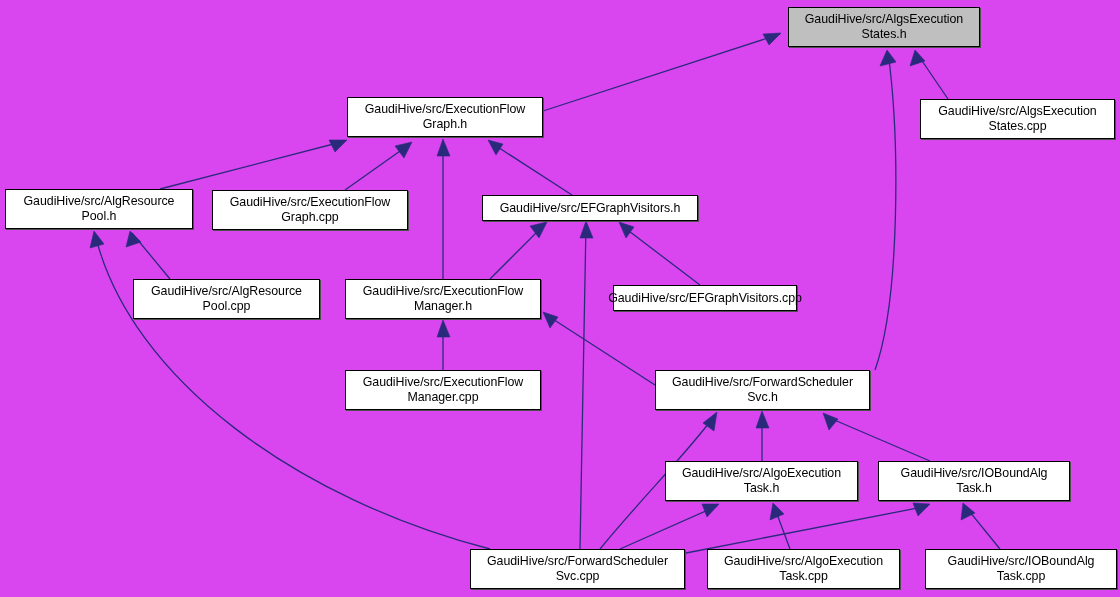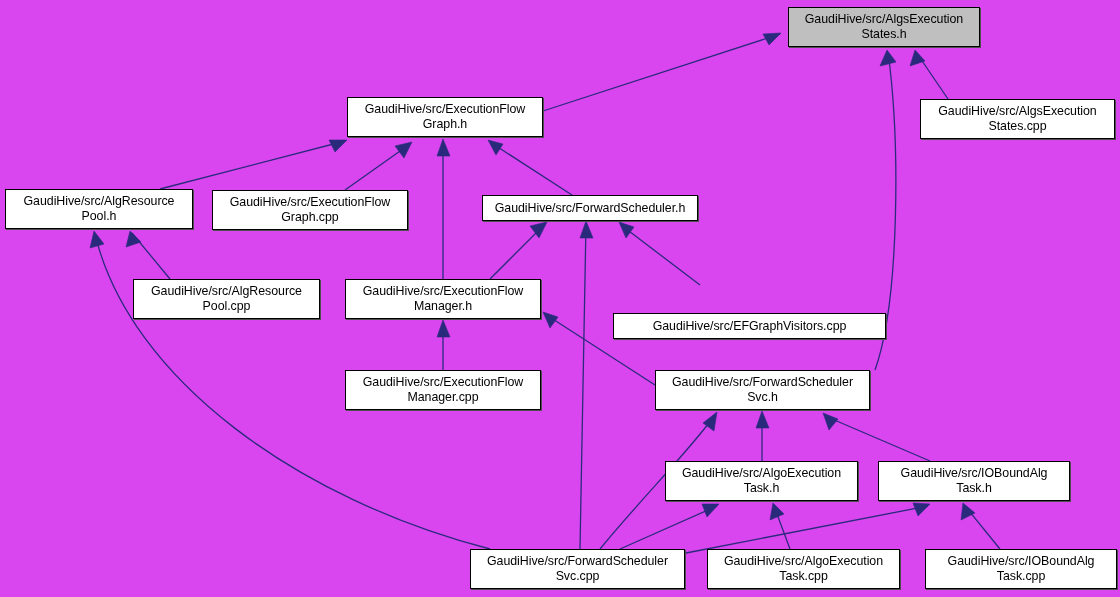--- a/index.html
+++ b/index.html
@@ -147,26 +147,26 @@
       <div class="gnode highlight" style="left: 788px; top: 7px; width: 192px; height: 40px;">GaudiHive/src/AlgsExecution
 States.h</div>
       <div class="gnode" style="left: 920px; top: 99px; width: 195px; height: 40px;">GaudiHive/src/AlgsExecution
 States.cpp</div>
       <div class="gnode" style="left: 347px; top: 97px; width: 196px; height: 40px;">GaudiHive/src/ExecutionFlow
 Graph.h</div>
       <div class="gnode" style="left: 5px; top: 189px; width: 188px; height: 40px;">GaudiHive/src/AlgResource
 Pool.h</div>
       <div class="gnode" style="left: 212px; top: 190px; width: 196px; height: 40px;">GaudiHive/src/ExecutionFlow
 Graph.cpp</div>
-      <div class="gnode" style="left: 482px; top: 195px; width: 216px; height: 26px;">GaudiHive/src/ForwardScheduler.h</div>
+      <div class="gnode" style="left: 482px; top: 195px; width: 216px; height: 26px;">GaudiHive/src/EFGraphVisitors.h</div>
       <div class="gnode" style="left: 133px; top: 279px; width: 187px; height: 40px;">GaudiHive/src/AlgResource
 Pool.cpp</div>
       <div class="gnode" style="left: 345px; top: 279px; width: 196px; height: 40px;">GaudiHive/src/ExecutionFlow
 Manager.h</div>
-      <div class="gnode" style="left: 613px; top: 285px; width: 273px; height: 26px; margin-top: 28px;">GaudiHive/src/EFGraphVisitors.cpp</div>
+      <div class="gnode" style="left: 613px; top: 285px; width: 184px; height: 26px;">GaudiHive/src/EFGraphVisitors.cpp</div>
       <div class="gnode" style="left: 345px; top: 370px; width: 196px; height: 40px;">GaudiHive/src/ExecutionFlow
 Manager.cpp</div>
       <div class="gnode" style="left: 655px; top: 370px; width: 215px; height: 40px;">GaudiHive/src/ForwardScheduler
 Svc.h</div>
       <div class="gnode" style="left: 665px; top: 461px; width: 193px; height: 40px;">GaudiHive/src/AlgoExecution
 Task.h</div>
       <div class="gnode" style="left: 878px; top: 461px; width: 192px; height: 40px;">GaudiHive/src/IOBoundAlg
 Task.h</div>
       <div class="gnode" style="left: 470px; top: 549px; width: 215px; height: 40px;">GaudiHive/src/ForwardScheduler
 Svc.cpp</div>

